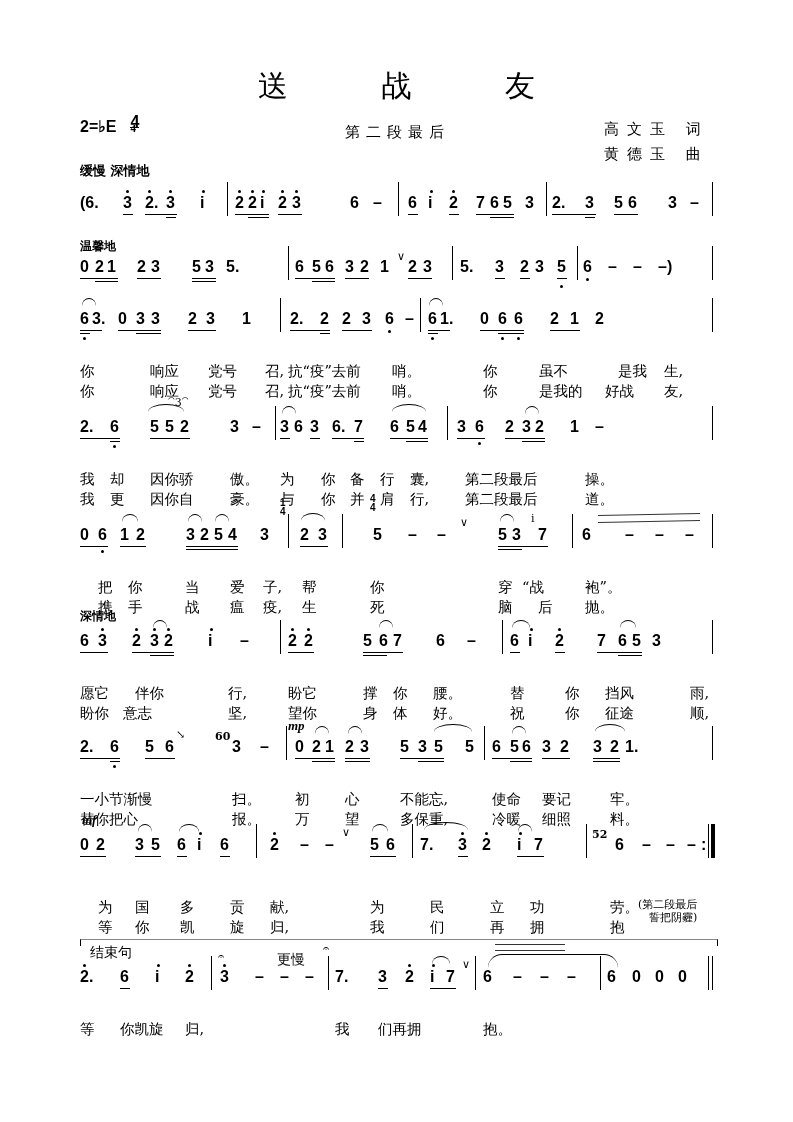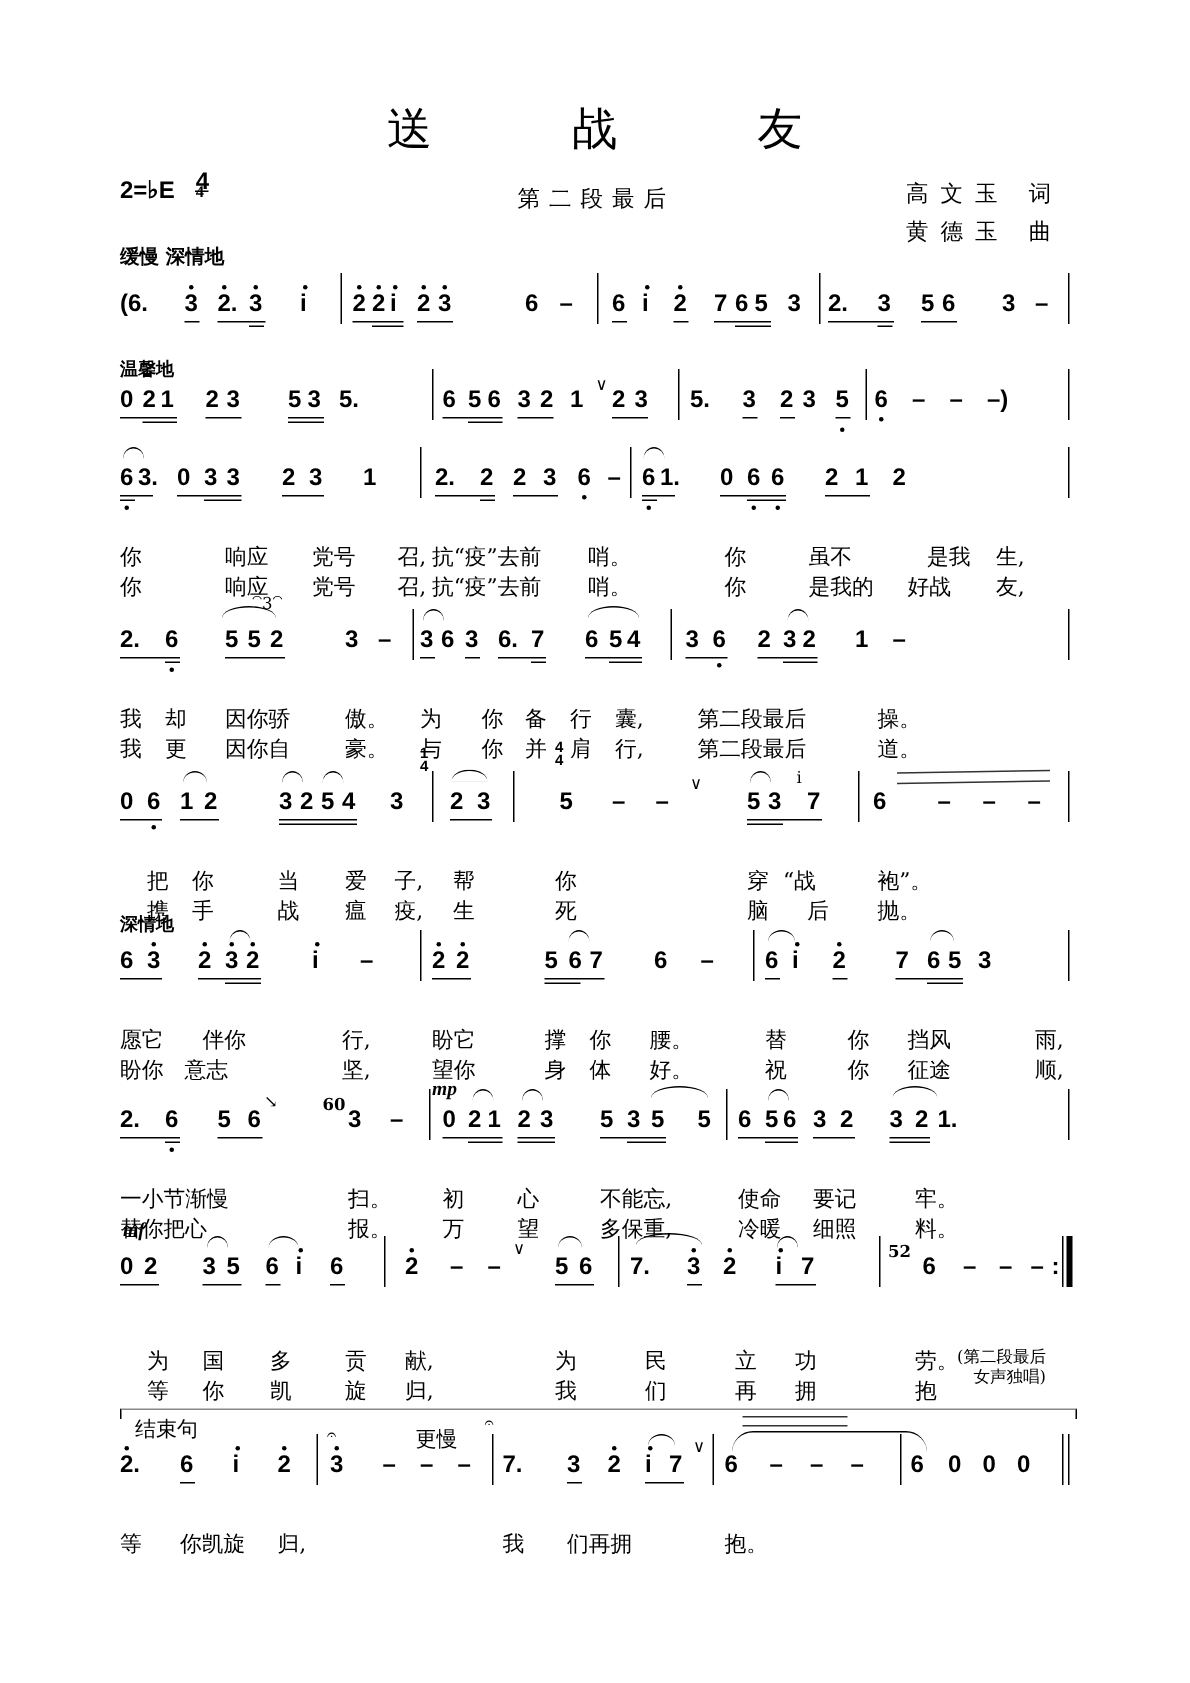--- a/index.html
+++ b/index.html
@@ -469,21 +469,21 @@
     <div class="bar" style="left:631px;width:3.5px"></div>
 </div>
 <div class="abs lyr" style="top:882px">
   <span style="left:18px">为</span><span style="left:55px">国</span><span style="left:100px">多</span><span style="left:150px">贡</span><span style="left:190px">献,</span><span style="left:290px">为</span><span style="left:350px">民</span><span style="left:410px">立</span><span style="left:450px">功</span><span style="left:530px">劳。</span>
 </div>
 <div class="abs lyr" style="top:902px">
   <span style="left:18px">等</span><span style="left:55px">你</span><span style="left:100px">凯</span><span style="left:150px">旋</span><span style="left:190px">归,</span><span style="left:290px">我</span><span style="left:350px">们</span><span style="left:410px">再</span><span style="left:450px">拥</span><span style="left:530px">抱</span>
 </div>
 <div class="abs small" style="left:638px;top:898px;line-height:13px;text-align:right">
   <div>(第二段最后</div>
-    <div>女声独唱)</div>
+    <div>誓把阴霾)</div>
 </div>
 
 <div class="abs" style="left:80px;top:939px;width:636px;height:6px;border-top:1.5px solid #888;border-left:1.5px solid #000;border-right:1.5px solid #000"></div>
 <div class="abs" style="left:90px;top:944px;font-size:14px;font-family:'DejaVu Serif',serif">结束句</div>
 <div class="abs" style="left:277px;top:951px;font-size:14px;font-family:'DejaVu Serif',serif">更慢</div>
 
 <div class="abs staff" style="top:968px">
   <span class="n" style="left:0">2.</span>
     <div class="dot" style="left:3px;top:-4px"></div>
   <span class="n" style="left:40px">6</span>

